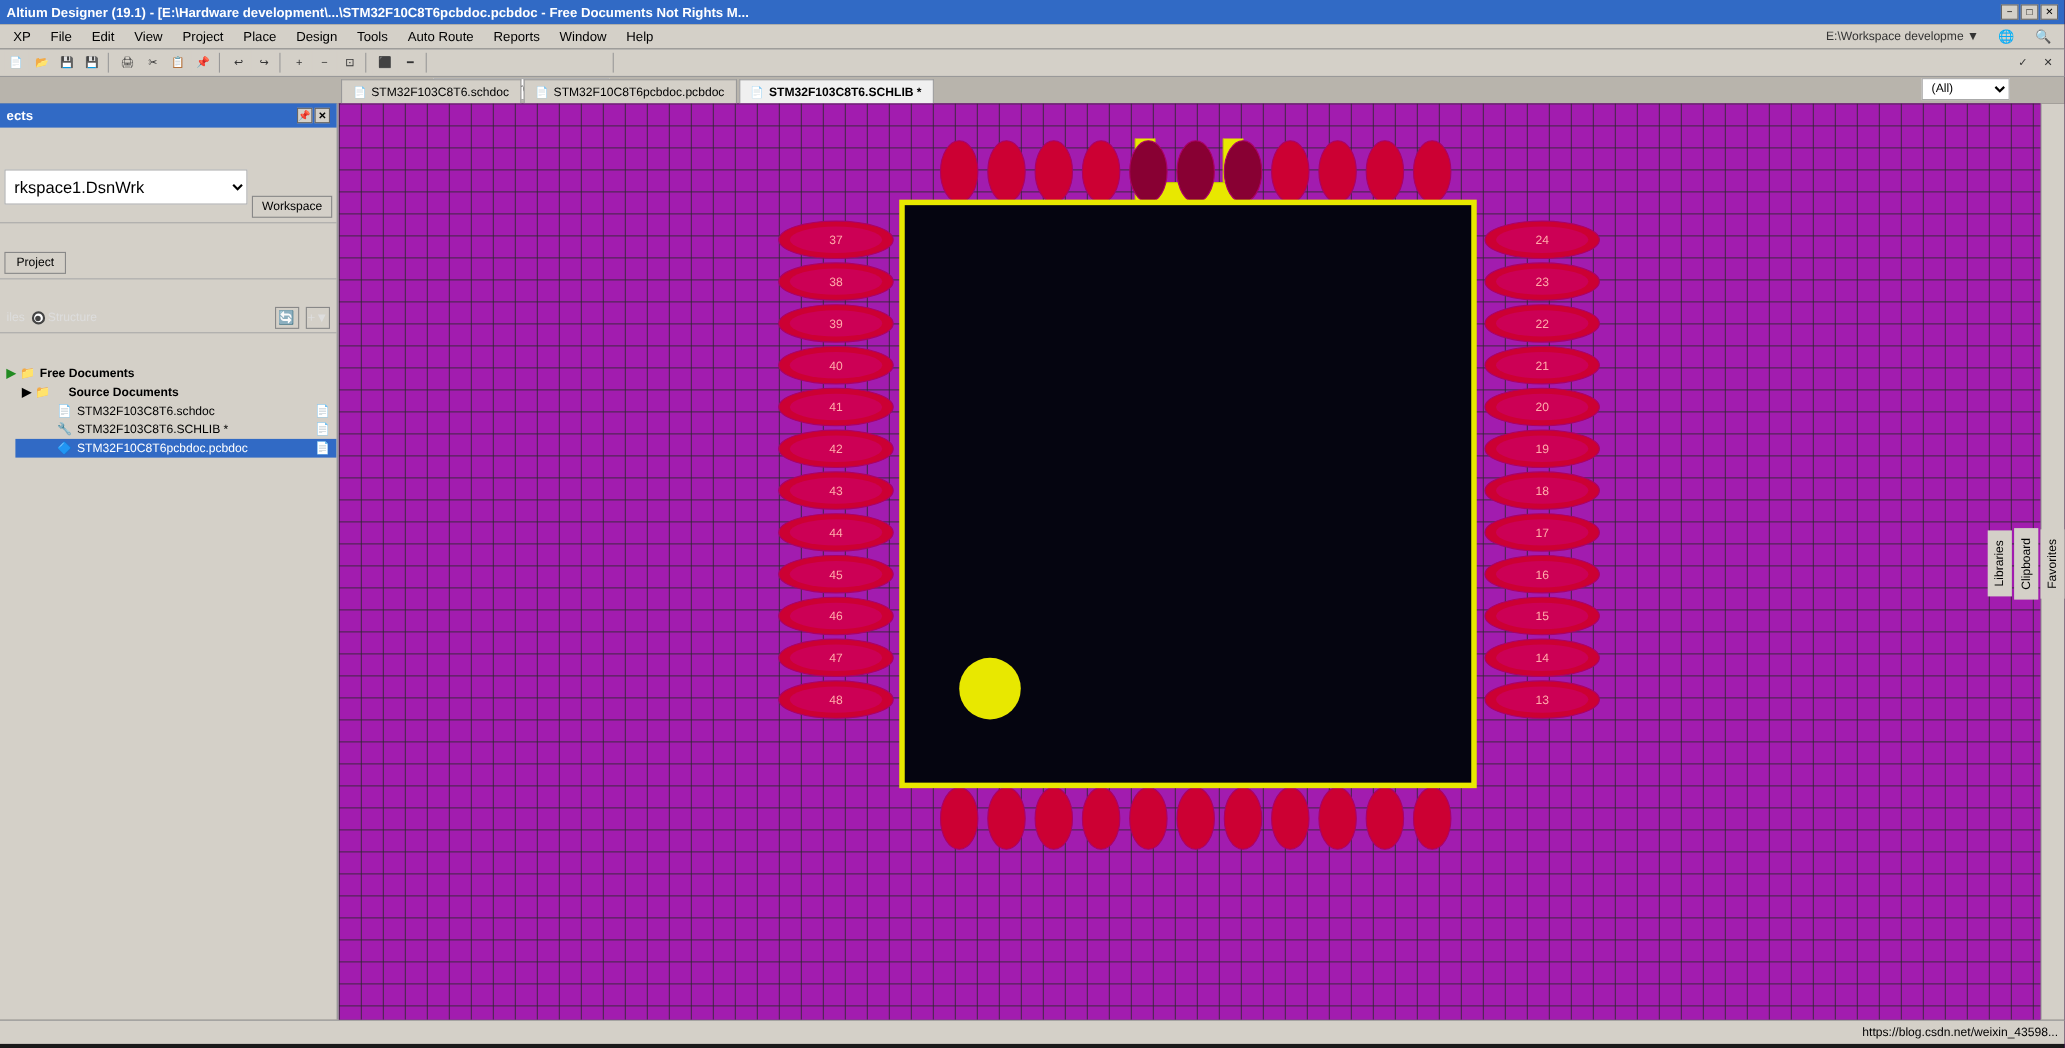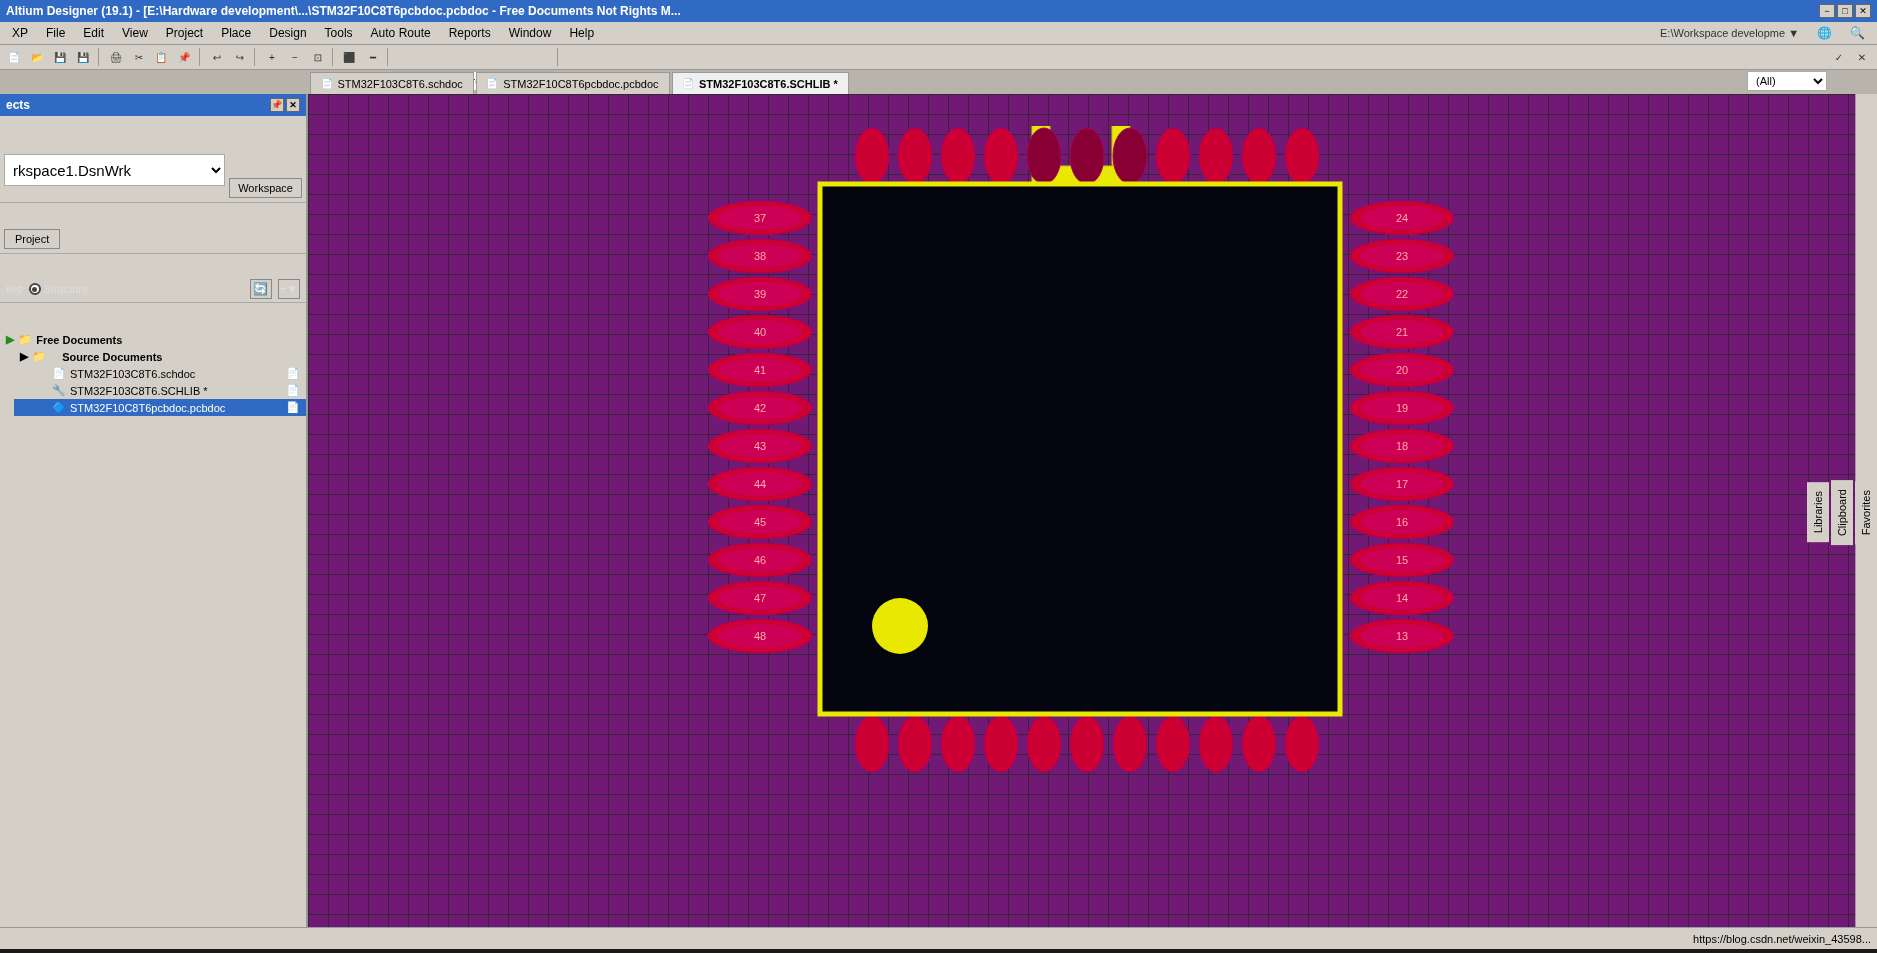--- a/index.html
+++ b/index.html
@@ -216,21 +216,21 @@
       color: #000;
       cursor: pointer;
       white-space: nowrap;
     }
     .tree-item.selected { background: #316ac5; color: white; }
     .tree-item-icon { margin-right: 4px; font-size: 11px; width: 14px; }
 
     
     #pcb-canvas {
       flex: 1;
-      background: #701a75;
+      background: #a21caf;
       position: relative;
       overflow: hidden;
     }
 
     
     #pcb-canvas::before {
       content: '';
       position: absolute;
       inset: 0;
       background-image:

